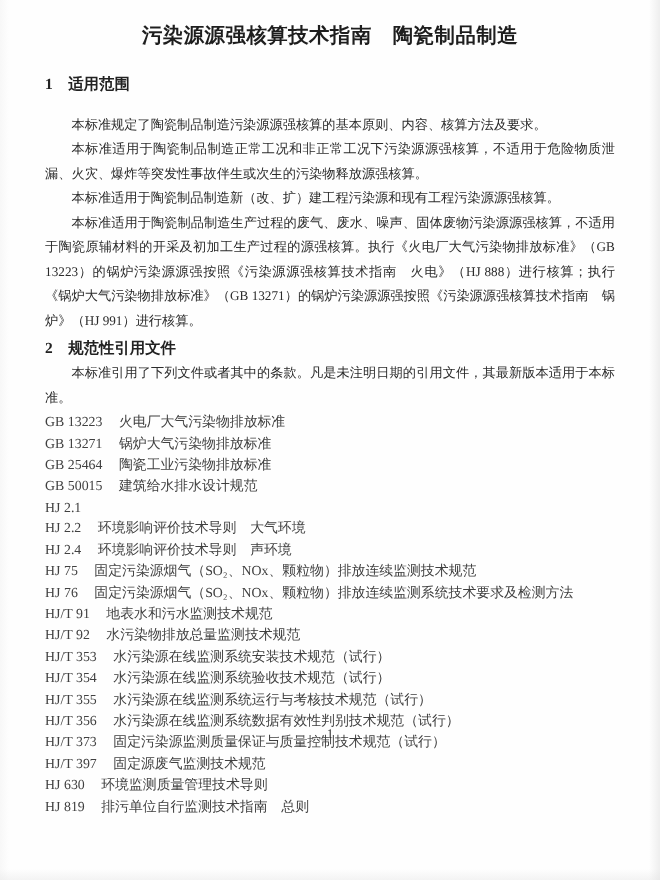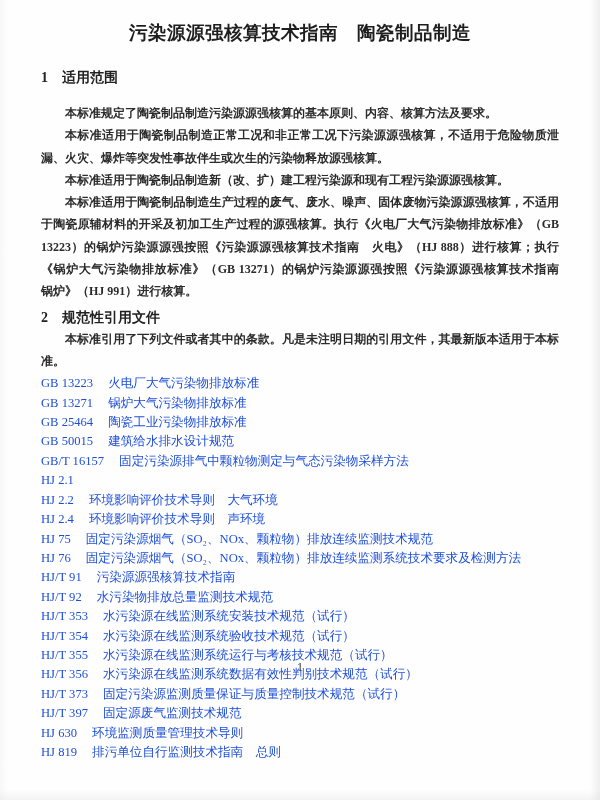--- a/index.html
+++ b/index.html
@@ -42,29 +42,28 @@
   }
   .section-heading.second { margin-top: 5px; }
   .paragraphs { margin-top: 14px; }
   .body-para {
     margin: 0;
     font-size: 12px;
     line-height: 22.3px;
     text-align: justify;
     text-indent: 2em;
     color: #2b2b2b;
-    font-weight: bold;
   }
   .intro-para { }
   .references { margin-top: 2px; }
   .ref-row {
     display: flex;
     font-size: 12.6px;
     line-height: 19.4px;
-    color: #1d4ed8;
+    color: #404040;
     white-space: nowrap;
     text-align: right;
   }
   .ref-code {
     flex: 0 0 auto;
     margin-right: 15px;
   }
   .ref-title { flex: 0 1 auto; }
   .page-number {
     position: absolute;
@@ -113,45 +112,41 @@
   </div>
       <div class="ref-row">
     <span class="ref-code">GB 25464</span>
     <span class="ref-title">陶瓷工业污染物排放标准</span>
   </div>
       <div class="ref-row">
     <span class="ref-code">GB 50015</span>
     <span class="ref-title">建筑给水排水设计规范</span>
   </div>
       <div class="ref-row">
-    <span class="ref-code">GB/T 16157</span>
-    <span class="ref-title">固定污染源排气中颗粒物测定与气态污染物采样方法</span>
-  </div>
-      <div class="ref-row">
     <span class="ref-code">HJ 2.1</span>
   </div>
       <div class="ref-row">
     <span class="ref-code">HJ 2.2</span>
     <span class="ref-title">环境影响评价技术导则　大气环境</span>
   </div>
       <div class="ref-row">
     <span class="ref-code">HJ 2.4</span>
     <span class="ref-title">环境影响评价技术导则　声环境</span>
   </div>
       <div class="ref-row">
     <span class="ref-code">HJ 75</span>
     <span class="ref-title">固定污染源烟气（SO₂、NOx、颗粒物）排放连续监测技术规范</span>
   </div>
       <div class="ref-row">
     <span class="ref-code">HJ 76</span>
     <span class="ref-title">固定污染源烟气（SO₂、NOx、颗粒物）排放连续监测系统技术要求及检测方法</span>
   </div>
       <div class="ref-row">
     <span class="ref-code">HJ/T 91</span>
-    <span class="ref-title">污染源源强核算技术指南</span>
+    <span class="ref-title">地表水和污水监测技术规范</span>
   </div>
       <div class="ref-row">
     <span class="ref-code">HJ/T 92</span>
     <span class="ref-title">水污染物排放总量监测技术规范</span>
   </div>
       <div class="ref-row">
     <span class="ref-code">HJ/T 353</span>
     <span class="ref-title">水污染源在线监测系统安装技术规范（试行）</span>
   </div>
       <div class="ref-row">

